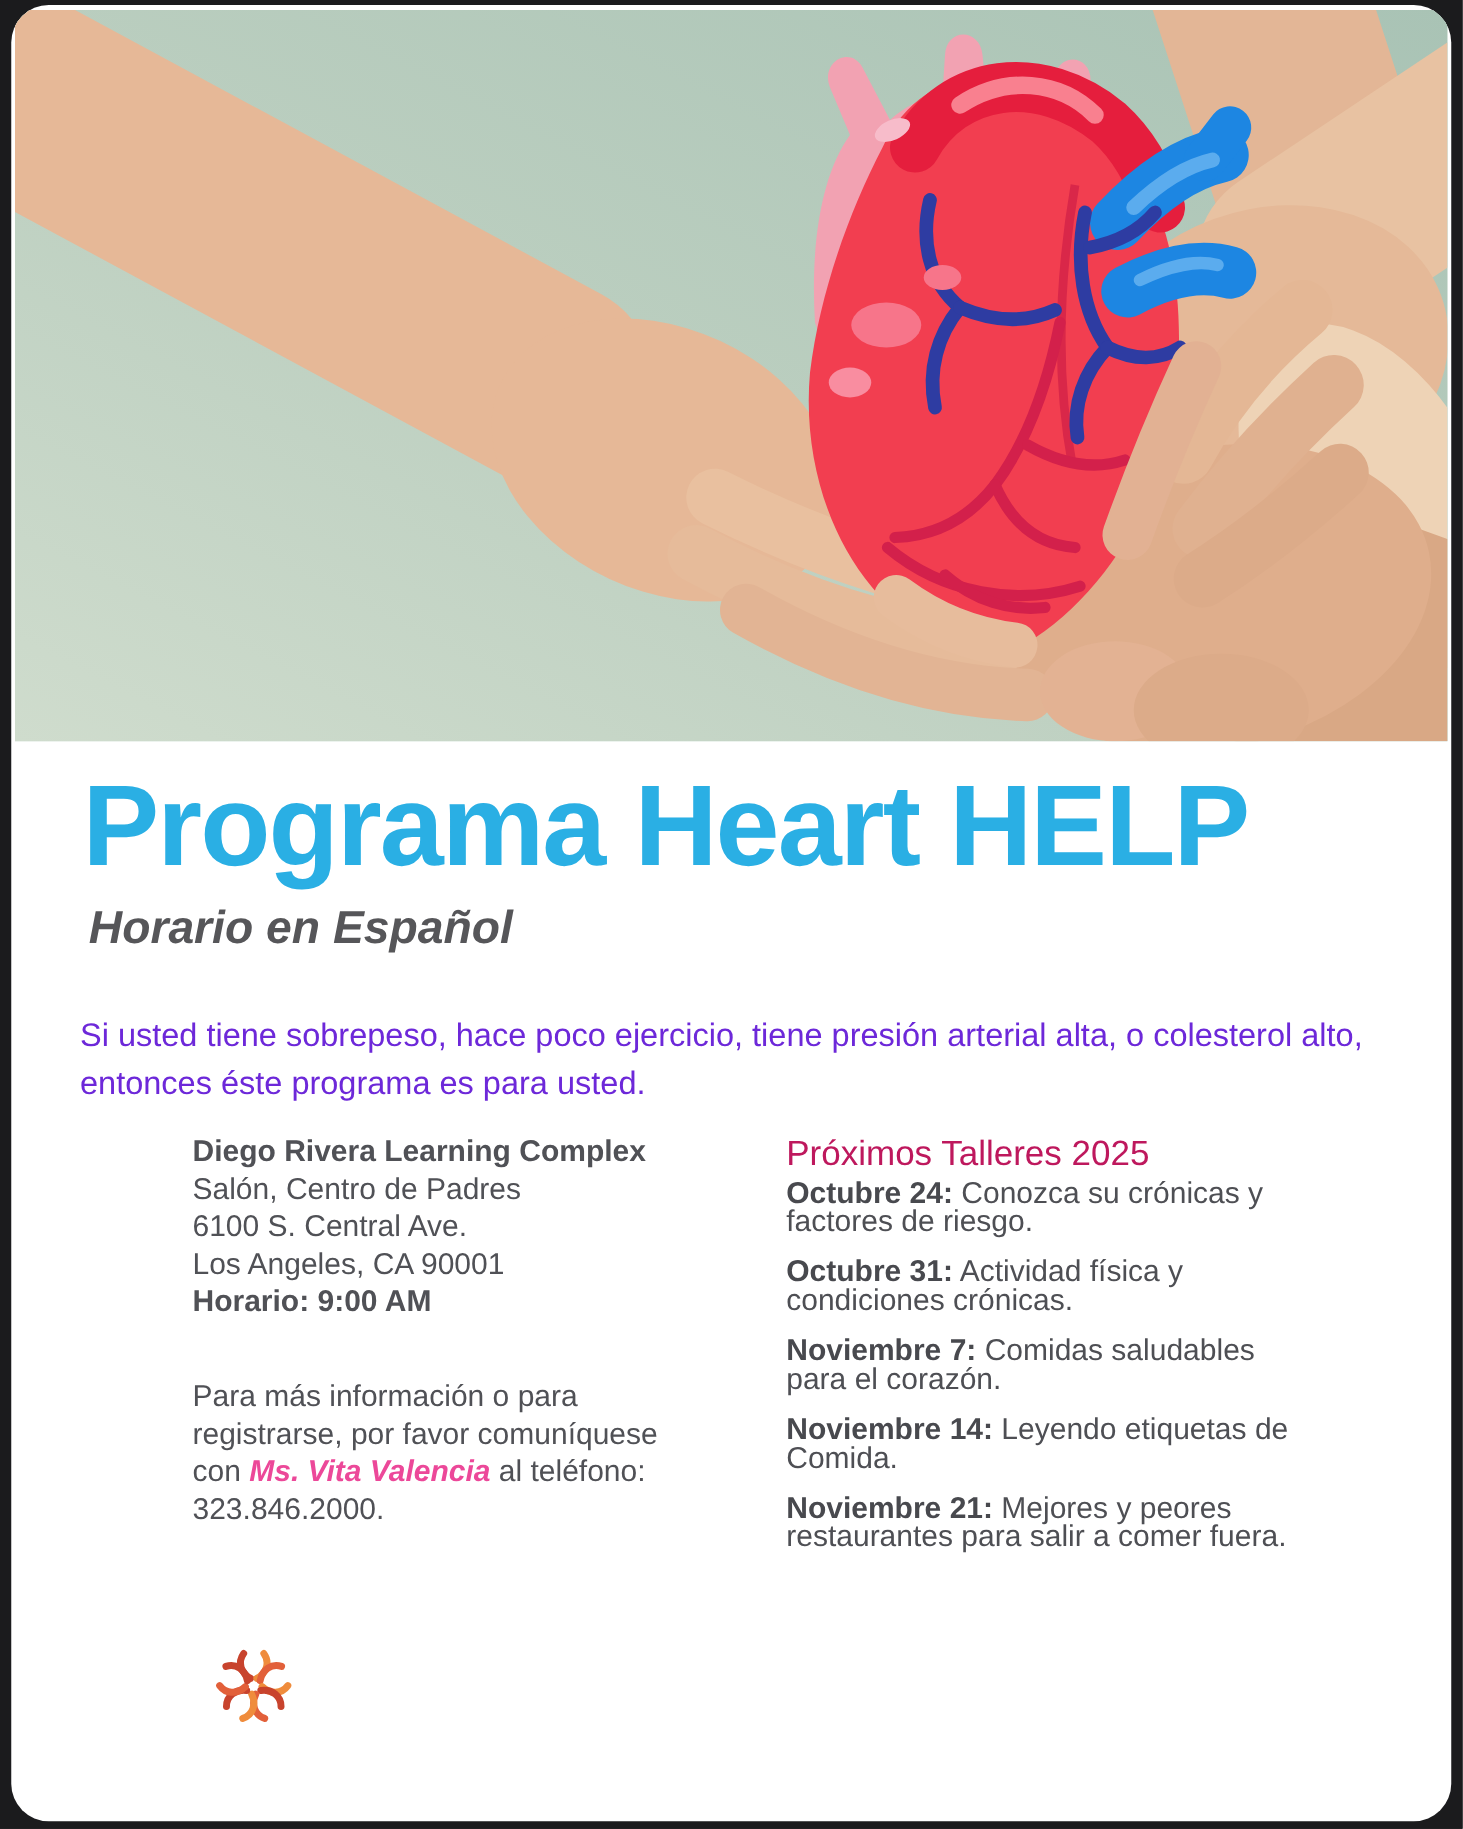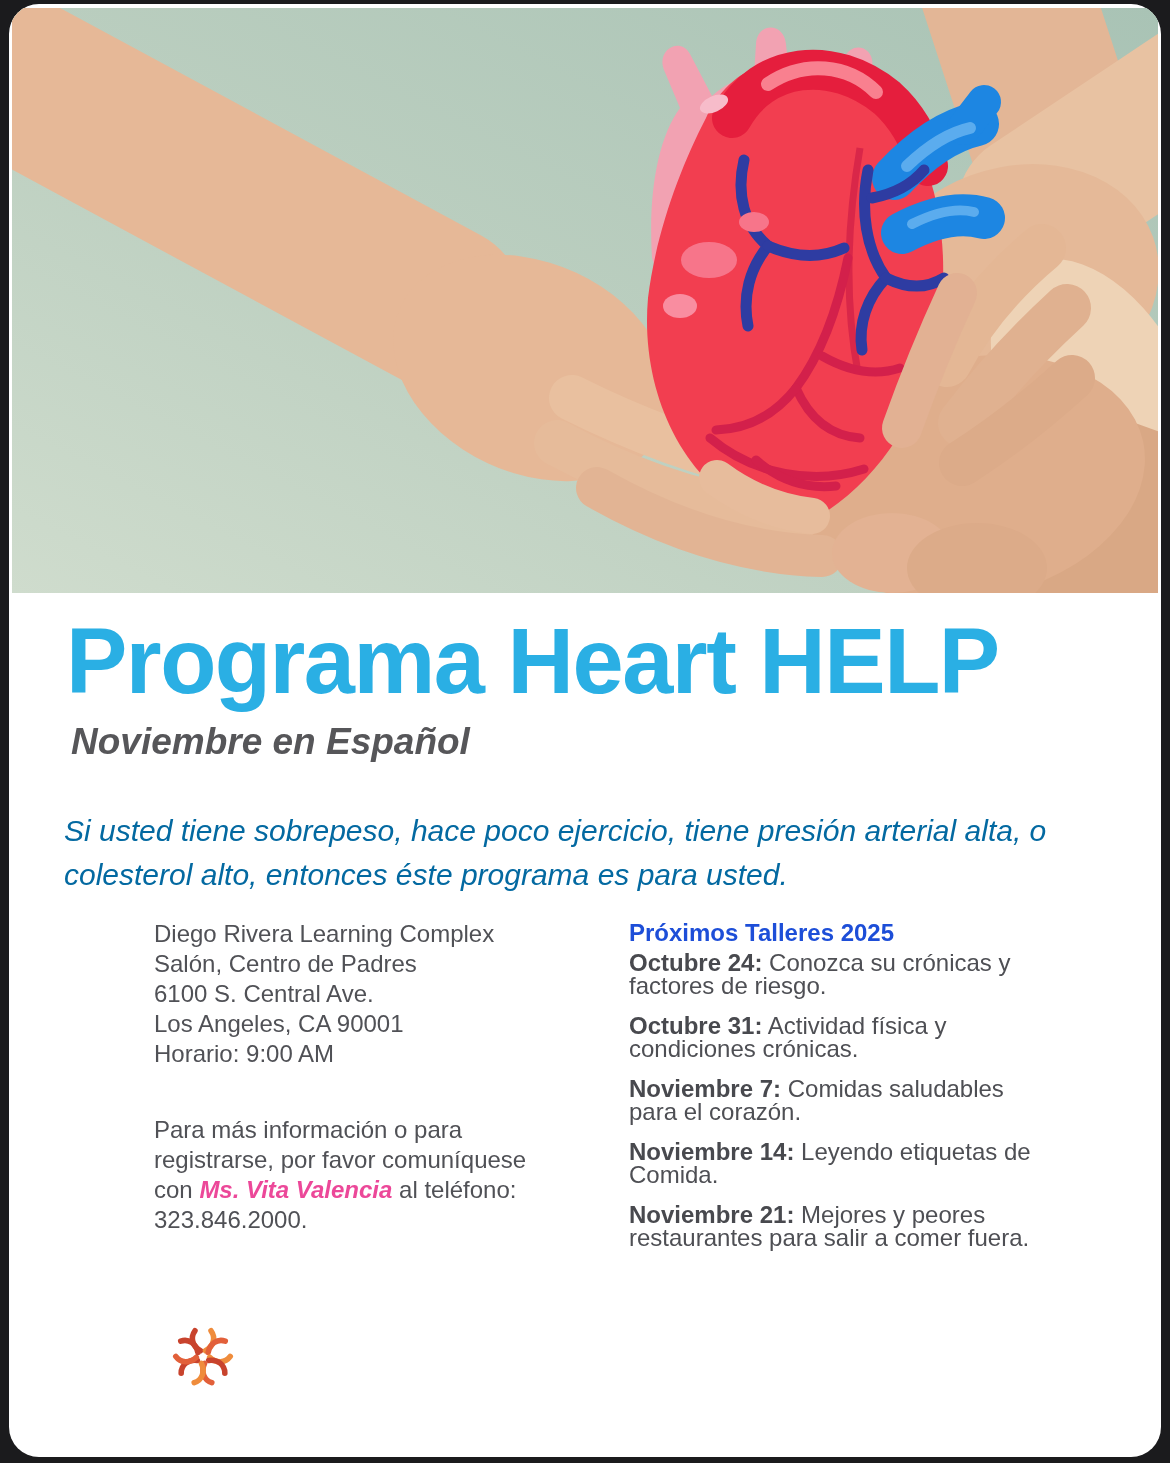--- a/index.html
+++ b/index.html
@@ -21,31 +21,31 @@
     margin:22px 0 0 57px;
     font-size:92px; font-weight:bold; line-height:1.02;
     letter-spacing:-1.5px; color:#2aafe4;
   }
   .page-subtitle {
     margin:12px 0 0 62px;
     font-size:37px; font-weight:bold; font-style:italic; color:#565659;
   }
   .intro {
     margin:46px 0 0 55px; width:1068px;
-    font-size:30px; line-height:1.47; color:#0369a1;font-style:italic;
+    font-size:26px; line-height:1.47; color:#6d28d9;
   }
   .columns { display:flex; margin-top:22px; }
   .col-left { margin-left:145px; width:400px; font-size:24px; color:#505156; }
   .location div { line-height:30px; }
-  .loc-bold { font-weight:normal; }
+  .loc-bold { font-weight:bold; }
   .contact { margin-top:46px; line-height:30px; }
   .contact strong { color:#ec4899;font-style:italic; }
   .col-right { margin-left:75px; width:412px; font-size:24px; color:#4e4f54; }
   .sched-heading {
-    font-size:24px; font-weight:bold; color:#1d4ed8; margin-bottom:4px;
+    font-size:28px; font-weight:normal; color:#be185d; margin-bottom:4px;
   }
   .sched-item { line-height:23px; margin-bottom:17px; }
   .sched-item b { color:#48494e; }
 
   .logo-row { display:flex; align-items:flex-start; margin:52px 0 0 163px; }
   .logo-mark { width:62px; height:74px; flex:0 0 auto; }
   .logo-text { margin-left:13px; padding-top:2px; }
   .brand-line { font-size:28px; font-weight:bold; color:#636569; letter-spacing:-0.5px; }
   .brand-tm { font-size:10px; color:#9a9a9c; vertical-align:top; }
   .org-line { font-size:18px; color:#6d6e71; line-height:23px; }
@@ -137,21 +137,21 @@
           <ellipse cx="742" cy="214" rx="15" ry="10" fill="#f7758a"></ellipse>
           <ellipse cx="702" cy="96" rx="15" ry="8" fill="#f7bcca" transform="rotate(-24 702 96)"></ellipse>
         </g>
 
         <path d="M 945,285 Q 915,350 890,420" stroke="#e2b193" stroke-width="40" stroke-linecap="round" fill="none"></path>
         <path d="M 705,470 Q 748,502 800,508" stroke="#e7bc9c" stroke-width="36" stroke-linecap="round" fill="none"></path>
       </svg>
     </div>
 
     <h1 class="page-title">Programa Heart HELP</h1>
-    <div class="page-subtitle">Noviembre en Español</div>
+    <div class="page-subtitle">Horario en Español</div>
 
     <p class="intro">Si usted tiene sobrepeso, hace poco ejercicio, tiene presión arterial alta, o colesterol alto, entonces éste programa es para usted.</p>
 
     <div class="columns">
 
       <div class="col-left">
         <div class="location">
           <div class="loc-bold">Diego Rivera Learning Complex</div>
           <div>Salón, Centro de Padres</div>
           <div>6100 S. Central Ave.</div>

